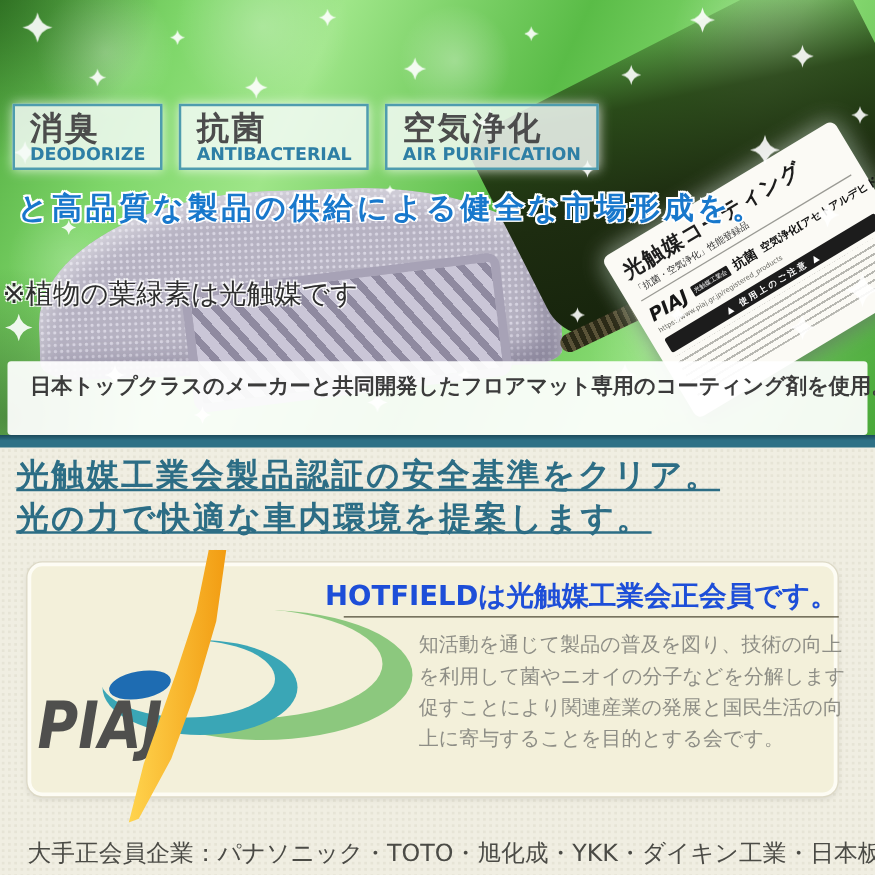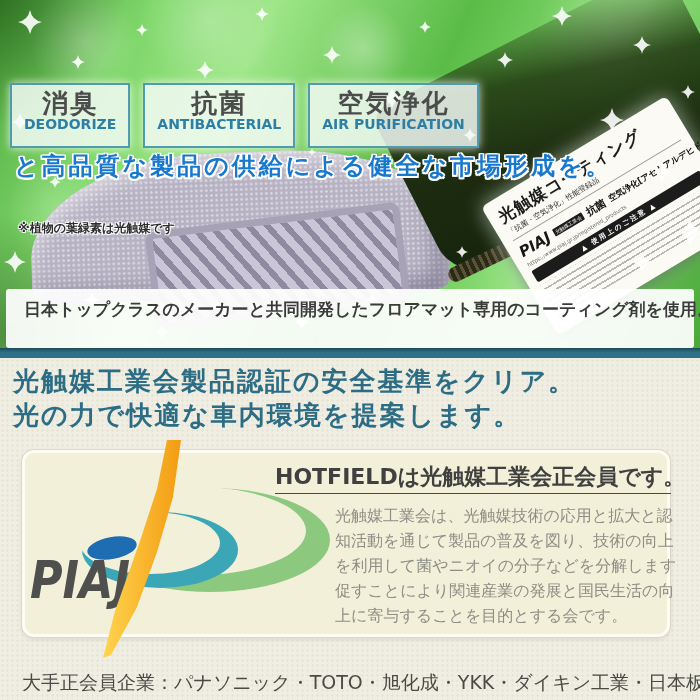--- a/index.html
+++ b/index.html
@@ -66,56 +66,56 @@
   .sparkles{position:absolute;left:0;top:0;z-index:4;pointer-events:none;}
 
   
   .title{position:absolute;left:0;top:22px;width:700px;margin:0;text-align:center;z-index:5;
     font-family:"DejaVu Serif","Liberation Serif",serif;font-style:italic;font-weight:bold;
     font-size:45px;letter-spacing:5px;color:#f4e93a;white-space:nowrap;
     text-shadow:2px 2px 0 #5d5f48,-2px -2px 0 #5d5f48,2px -2px 0 #5d5f48,-2px 2px 0 #5d5f48,
                 0 2px 0 #5d5f48,0 -2px 0 #5d5f48,2px 0 0 #5d5f48,-2px 0 0 #5d5f48,
                 0 0 12px rgba(255,255,255,.6);}
   .features{position:absolute;left:10px;top:83px;display:flex;gap:13px;z-index:5;}
-  .feature{border:2px solid #4e9cae;background:rgba(245,252,248,.84);text-align:center;
-    padding:3px 12px 16px;box-shadow:0 0 9px rgba(255,255,255,.8);}
+  .feature{border:2px solid #4e9cae;background:rgba(245,252,248,.84);
+    padding:3px 12px 4px;box-shadow:0 0 9px rgba(255,255,255,.8);}
   .feature-jp{font-size:26px;font-weight:bold;color:#4c4c4c;letter-spacing:2px;line-height:30px;white-space:nowrap;}
   .feature-en{font-size:14px;font-weight:bold;color:#2e7fa5;letter-spacing:0;line-height:12px;white-space:nowrap;}
   .headline{position:absolute;left:14px;top:150px;z-index:5;font-weight:bold;font-size:24px;
     letter-spacing:3px;color:#1878cc;line-height:32px;white-space:nowrap;
     text-shadow:1.5px 1.5px 0 #fff,-1.5px -1.5px 0 #fff,1.5px -1.5px 0 #fff,-1.5px 1.5px 0 #fff,
                 0 1.5px 0 #fff,0 -1.5px 0 #fff,1.5px 0 0 #fff,-1.5px 0 0 #fff;}
   .headline span{display:block;}
-  .note{position:absolute;left:18px;top:220px;z-index:5;font-size:12px;font-weight:bold;color:#2e2e2e;
+  .note{position:absolute;left:2px;top:220px;z-index:5;font-size:22px;font-weight:normal;color:#2e2e2e;
     white-space:nowrap;
     text-shadow:1px 1px 0 rgba(255,255,255,.85),-1px -1px 0 rgba(255,255,255,.85),
                 1px -1px 0 rgba(255,255,255,.85),-1px 1px 0 rgba(255,255,255,.85);}
   .info-box{position:absolute;left:6px;right:6px;top:289px;height:59px;z-index:6;
     background:rgba(255,255,255,.93);border-radius:3px;padding:7px 18px;box-sizing:border-box;}
   .info-box div{font-size:17px;font-weight:bold;color:#3b3b3b;line-height:27px;white-space:nowrap;}
 
   
   .divider{position:absolute;left:0;top:348px;width:700px;height:10px;z-index:7;
     background:linear-gradient(180deg,#1c4a5a 0%,#2e7186 45%,#2e7186 100%);}
 
   
   .lower{position:absolute;left:0;top:358px;width:700px;height:342px;
     background-color:#f0eee2;
     background-image:radial-gradient(rgba(205,202,182,.28) 1px, rgba(0,0,0,0) 1.3px);
     background-size:5px 5px;}
   .cert-heading{position:absolute;left:13px;top:6px;margin:0;z-index:1;
     font-family:"DejaVu Serif","Liberation Serif",serif;font-weight:bold;
     font-size:26px;letter-spacing:2px;color:#2c6d85;line-height:34px;white-space:nowrap;}
-  .cert-heading span{display:block;}
+  .cert-heading span{display:block;text-decoration:underline;}
 
   .member-box{position:absolute;left:22px;top:92px;width:648px;height:187px;box-sizing:border-box;
     background:#f3f0da;border:3px solid #fdfcf4;border-radius:12px;
     box-shadow:0 0 0 1px #ddd9c6, 0 2px 5px rgba(0,0,0,.10);}
-  .member-heading{position:absolute;left:250px;top:9px;font-size:22px;font-weight:bold;
-    color:#404040;white-space:nowrap;}
+  .member-heading{position:absolute;left:235px;top:9px;font-size:22px;font-weight:bold;
+    color:#1d4ed8;white-space:nowrap;}
   .member-rule{position:absolute;left:250px;top:40px;width:396px;border-bottom:1.5px solid #4f4a36;}
   .member-body{position:absolute;left:310px;top:50px;font-size:16px;color:#8e8e86;line-height:25px;}
   .member-body span{display:block;white-space:nowrap;}
 
   .piaj-logo{position:absolute;left:0px;top:78px;z-index:2;pointer-events:none;}
 
   .companies{position:absolute;left:22px;top:312px;font-size:19px;color:#4b4b46;white-space:nowrap;}
 </style>
 </head>
 <body>
@@ -215,21 +215,20 @@
 
     <h2 class="cert-heading">
       <span>光触媒工業会製品認証の安全基準をクリア。</span>
       <span>光の力で快適な車内環境を提案します。</span>
     </h2>
 
     <div class="member-box">
       <div class="member-heading">HOTFIELDは光触媒工業会正会員です。</div>
       <div class="member-rule"></div>
       <div class="member-body">
-        <span>光触媒工業会は、光触媒技術の応用と拡大と認</span>
         <span>知活動を通じて製品の普及を図り、技術の向上</span>
         <span>を利用して菌やニオイの分子などを分解します</span>
         <span>促すことにより関連産業の発展と国民生活の向</span>
         <span>上に寄与することを目的とする会です。</span>
       </div>
     </div>
 
     <svg class="piaj-logo" width="350" height="230" viewBox="0 436 350 230">
       <defs>
         <linearGradient id="boltGrad" x1="0" y1="0" x2="1" y2="0">

